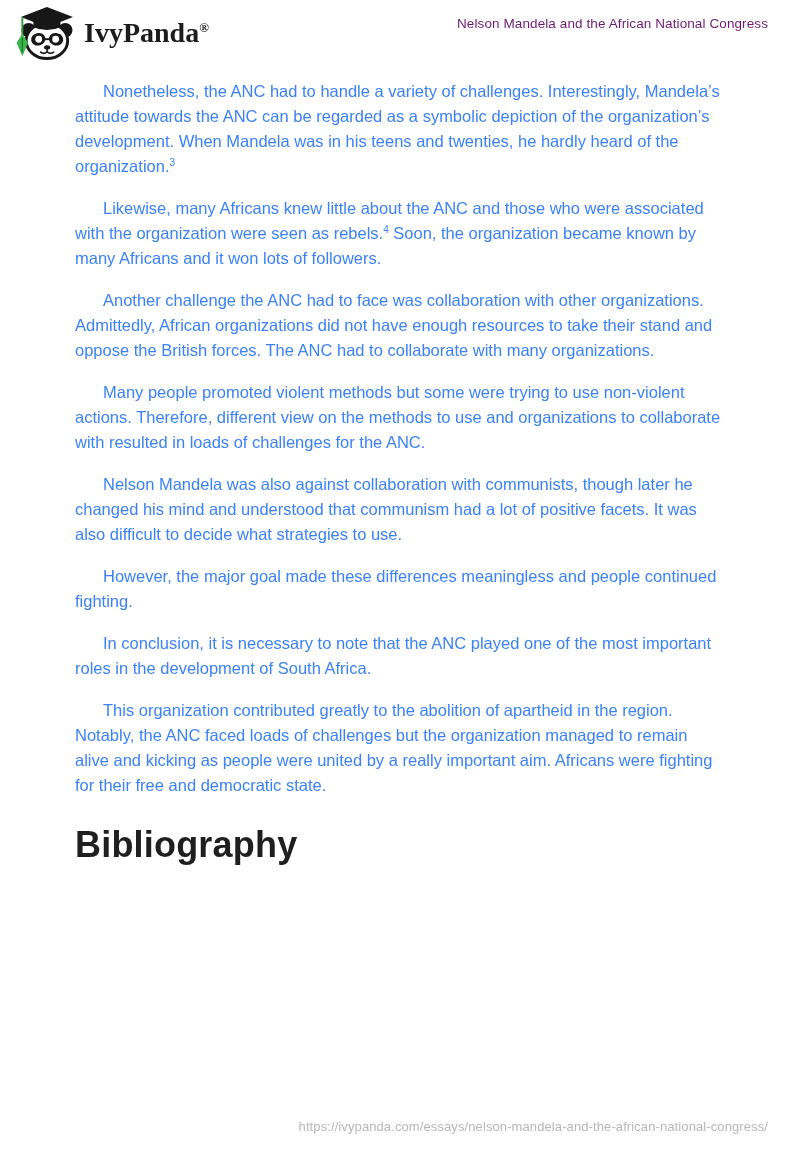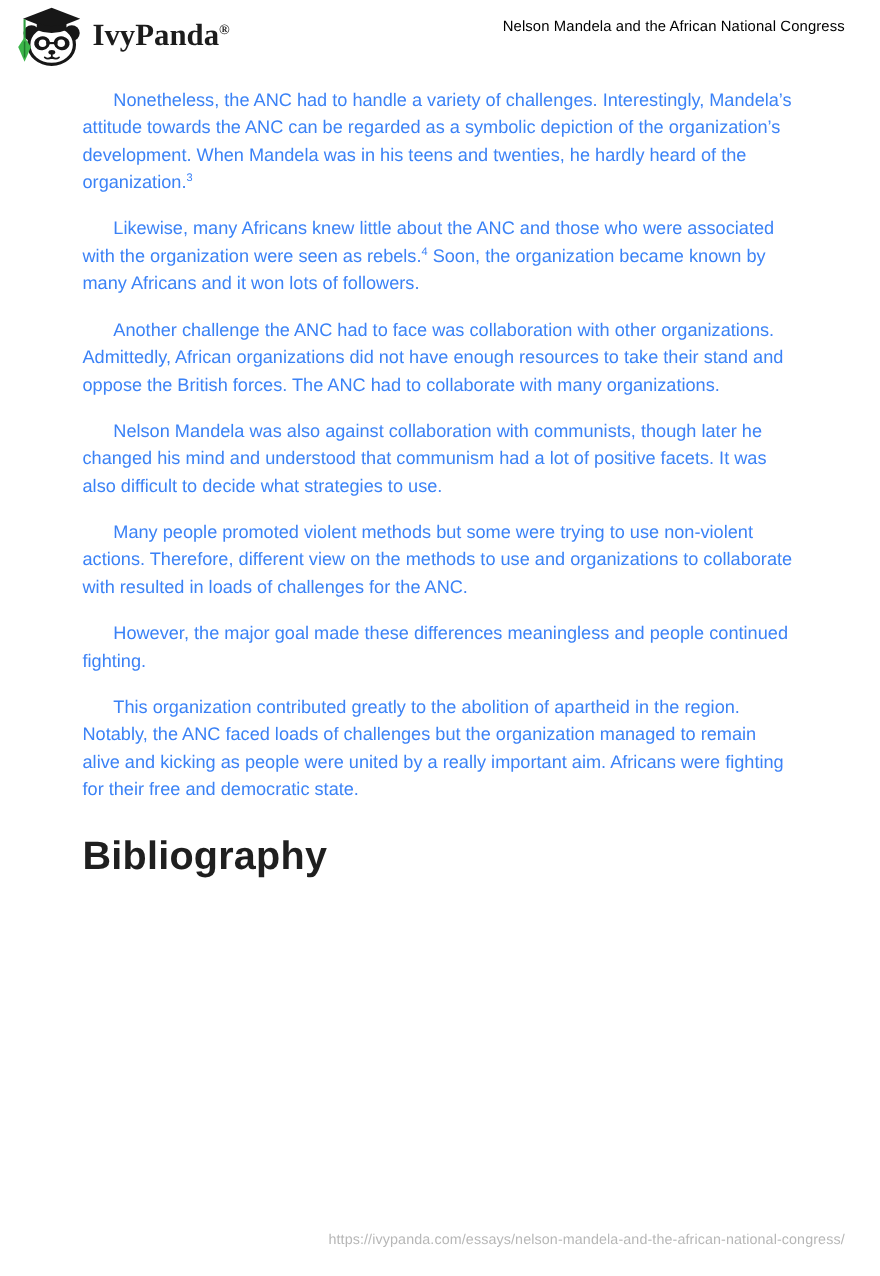--- a/index.html
+++ b/index.html
@@ -34,21 +34,21 @@
   }
   .brand-text sup {
     font-size: 13px;
     font-weight: 700;
     vertical-align: super;
     line-height: 0;
   }
   .doc-title {
     margin-top: 10px;
     font-size: 13.5px;
-    color: #000000;
+    color: #701a75;
     letter-spacing: 0.1px;
   }
   .content {
     padding: 0 75px;
   }
   .content p.body-para {
     font-size: 16.5px;
     line-height: 25px;
     color: #3b82f6;
     text-indent: 28px;
@@ -113,21 +113,22 @@
     <span class="brand-text"><span>IvyPanda</span><sup>®</sup></span>
   </div>
   <div class="doc-title">Nelson Mandela and the African National Congress</div>
 </div>
 
 <div class="content">
   <div id="article-body">
       <p class="body-para"><span>Nonetheless, the ANC had to handle a variety of challenges. Interestingly, Mandela’s attitude towards the ANC can be regarded as a symbolic depiction of the organization’s development. When Mandela was in his teens and twenties, he hardly heard of the organization.</span><sup>3</sup></p>
       <p class="body-para"><span>Likewise, many Africans knew little about the ANC and those who were associated with the organization were seen as rebels.</span><sup>4</sup><span> Soon, the organization became known by many Africans and it won lots of followers.</span></p>
       <p class="body-para"><span>Another challenge the ANC had to face was collaboration with other organizations. Admittedly, African organizations did not have enough resources to take their stand and oppose the British forces. The ANC had to collaborate with many organizations.</span></p>
+      <p class="body-para"><span>Many people promoted violent methods but some were trying to use non-violent actions. Therefore, different view on the methods to use and organizations to collaborate with resulted in loads of challenges for the ANC.</span></p>
       <p class="body-para"><span>Nelson Mandela was also against collaboration with communists, though later he changed his mind and understood that communism had a lot of positive facets. It was also difficult to decide what strategies to use.</span></p>
-      <p class="body-para"><span>Many people promoted violent methods but some were trying to use non-violent actions. Therefore, different view on the methods to use and organizations to collaborate with resulted in loads of challenges for the ANC.</span></p>
       <p class="body-para"><span>However, the major goal made these differences meaningless and people continued fighting.</span></p>
+      <p class="body-para"><span>In conclusion, it is necessary to note that the ANC played one of the most important roles in the development of South Africa.</span></p>
       <p class="body-para"><span>This organization contributed greatly to the abolition of apartheid in the region. Notably, the ANC faced loads of challenges but the organization managed to remain alive and kicking as people were united by a really important aim. Africans were fighting for their free and democratic state.</span></p>
     </div>
   <h1 class="bib-heading">Bibliography</h1>
 </div>
 
 <a class="footer-url" href="#">https://ivypanda.com/essays/nelson-mandela-and-the-african-national-congress/</a>
 
 </body></html>

